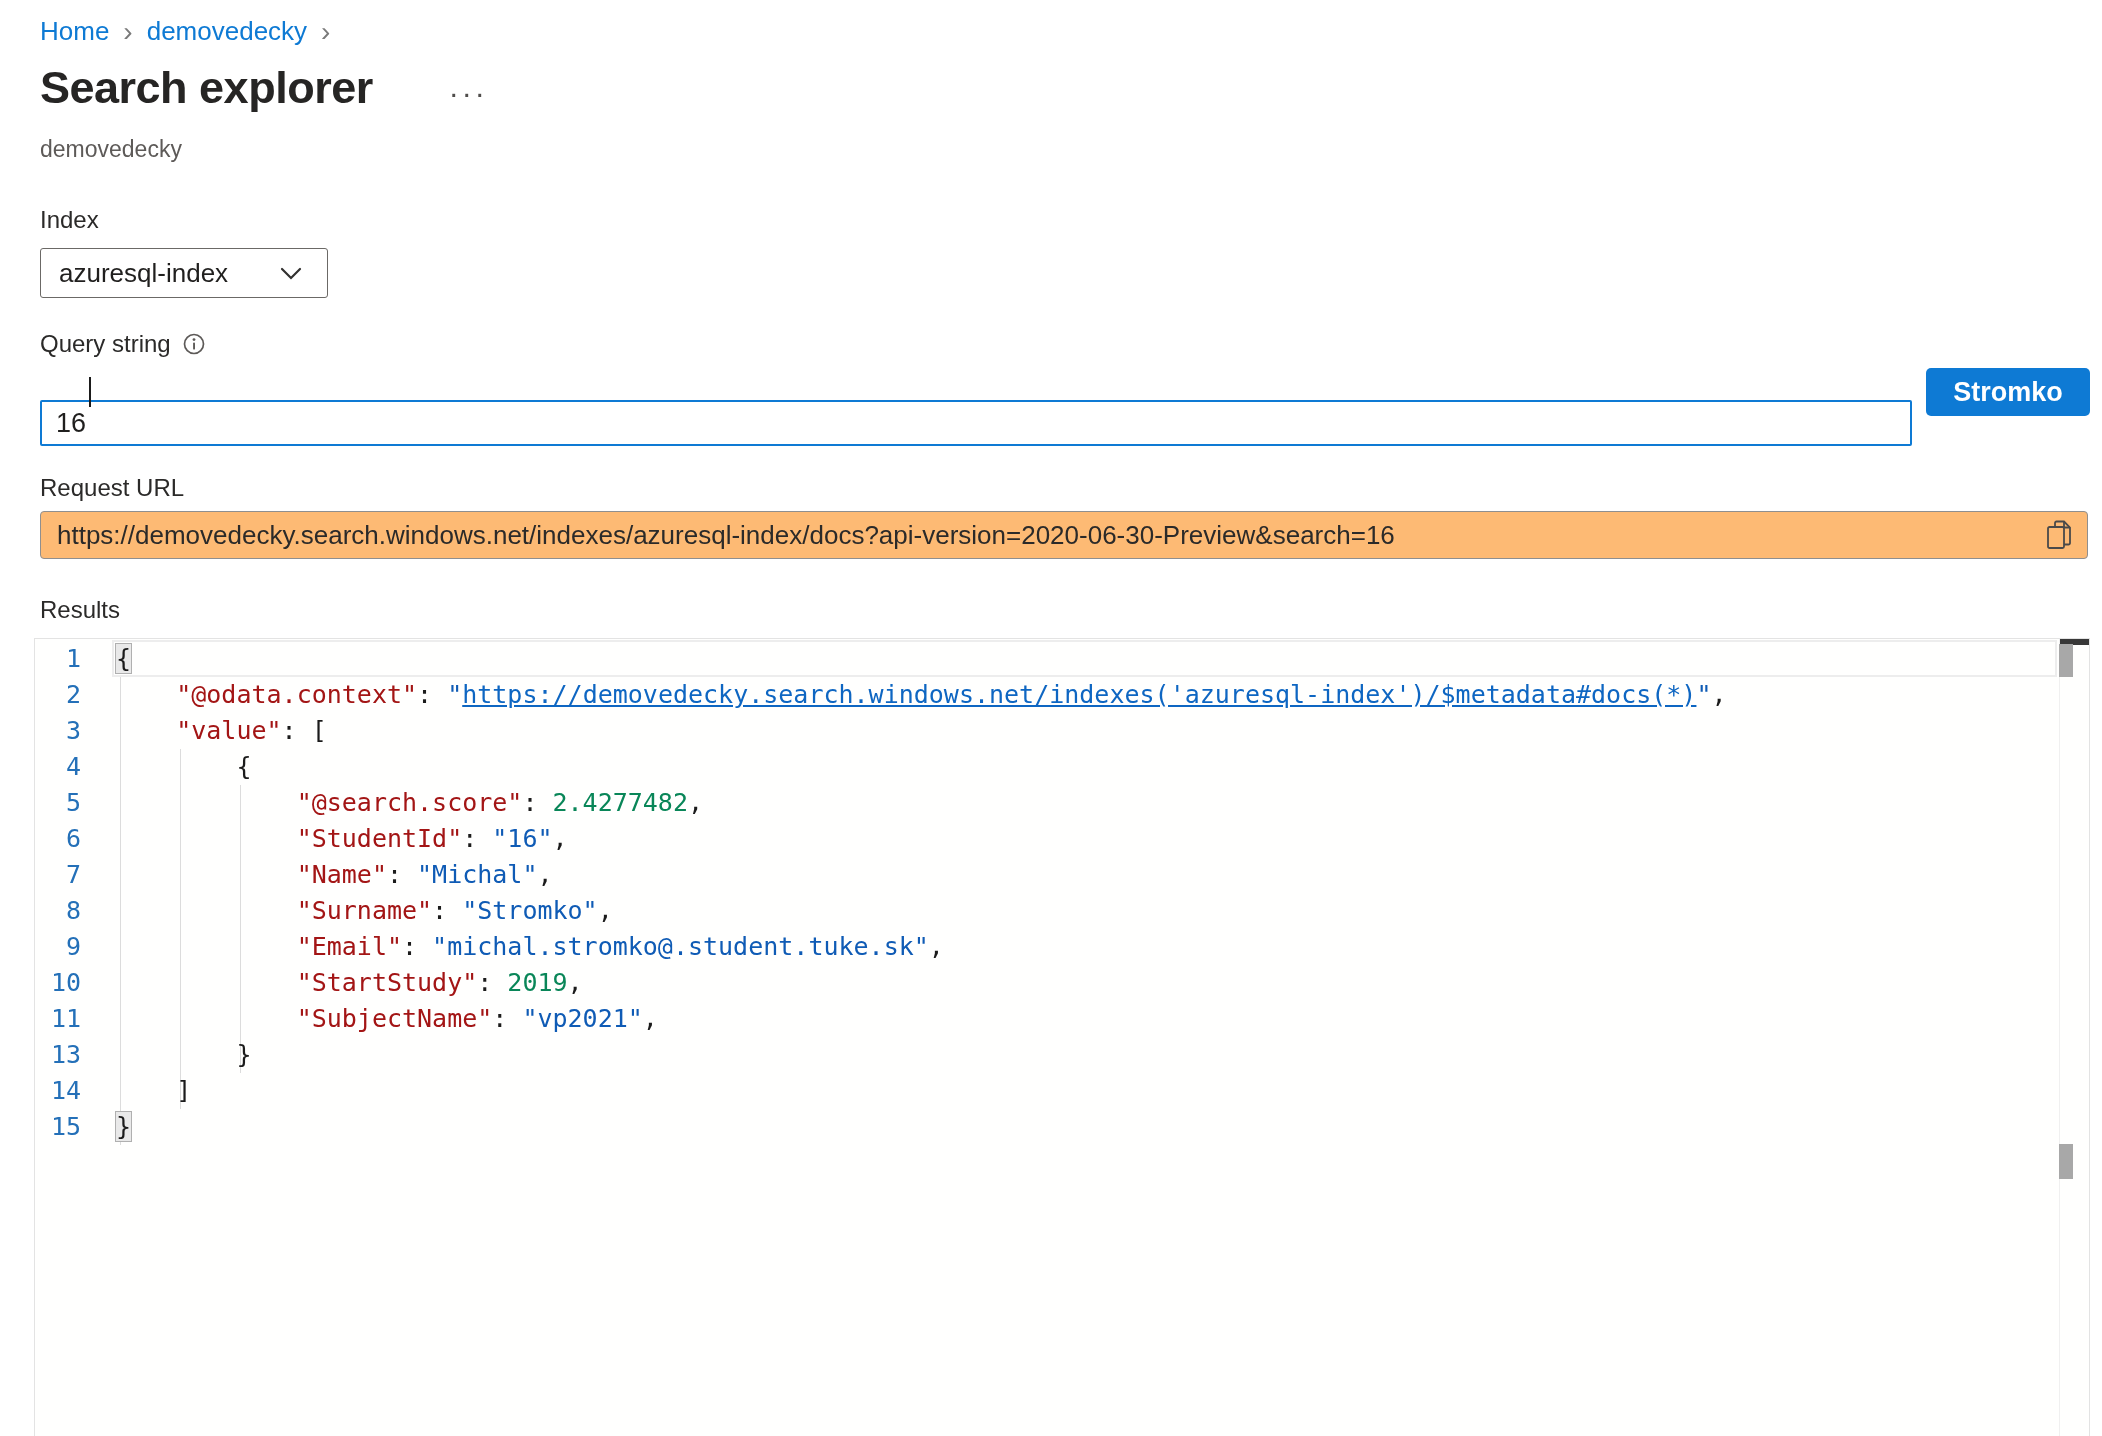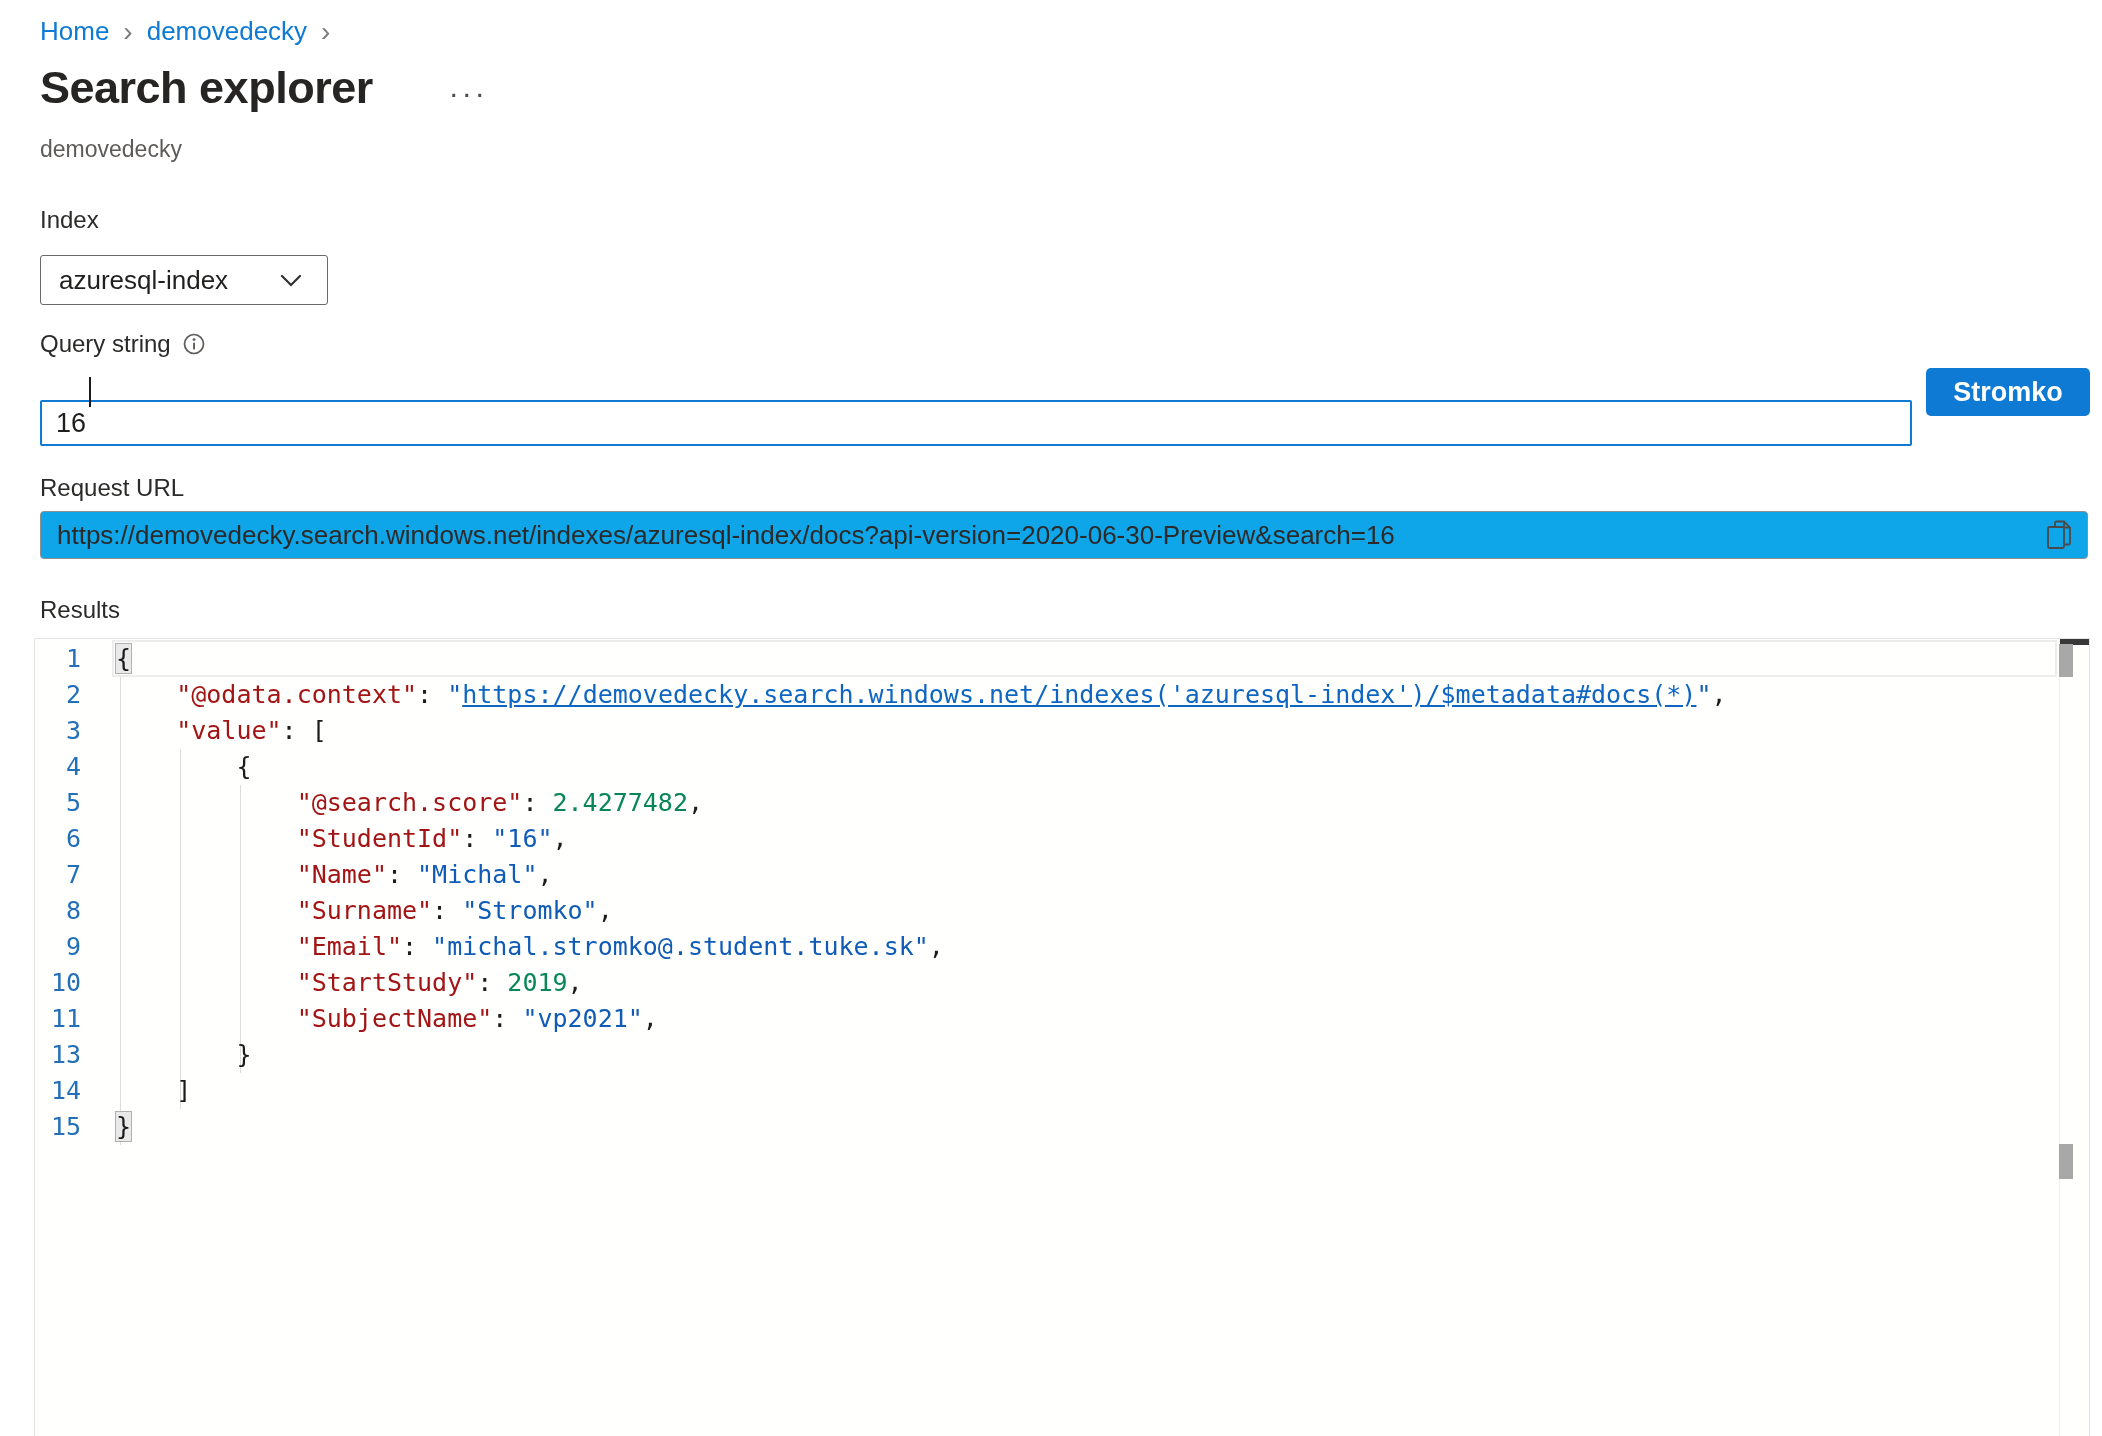--- a/index.html
+++ b/index.html
@@ -15,39 +15,39 @@
   
   .title-row { position:absolute; top:62px; left:40px; display:flex; align-items:center; gap:76px; }
   .page-title { font-size:45px; font-weight:700; color:#262524; letter-spacing:-0.5px; }
   .more-btn { font-size:30px; color:#4f4d4b; letter-spacing:3px; cursor:pointer; padding-top:10px; }
   .subtitle { position:absolute; top:136px; left:40px; font-size:23px; color:#5d5a58; }
 
   
   .field-label { font-size:24px; color:#2b2a29; }
   .index-group { position:absolute; top:206px; left:40px; }
   .api-group   { position:absolute; top:206px; left:344px; }
-  .dropdown { margin-top:21px; width:288px; height:50px; border:1px solid #6b6966; border-radius:3px;
+  .dropdown { margin-top:14px; width:288px; height:50px; border:1px solid #6b6966; border-radius:3px;
     background:#fff; display:flex; align-items:center; justify-content:space-between;
     padding:0 24px 0 18px; font-size:26px; color:#201f1e; cursor:pointer; }
   .api-group .dropdown { width:286px; }
 
   
   .qlabel-row { position:absolute; top:330px; left:40px; display:flex; align-items:center; gap:11px; }
   .query-wrap { position:absolute; top:369px; left:40px; width:1872px; }
   .query-input { width:100%; height:46px; border:2px solid var(--accent); border-radius:2px;
     font-size:27px; font-family:"Liberation Sans",sans-serif; color:#201f1e; padding:0 14px; outline:none;margin-top:31px; }
   .caret { position:absolute; left:49px; top:8px; width:2px; height:30px; background:#1b1b1b; }
   .search-btn { position:absolute; top:368px; left:1926px; width:164px; height:48px;
     background:var(--accent); color:#fff; border:none; border-radius:5px;
     font-size:27px; font-weight:700; font-family:"Liberation Sans",sans-serif; cursor:pointer; }
 
   
   .requrl-label { position:absolute; top:474px; left:40px; }
   .url-field { position:absolute; top:511px; left:40px; width:2048px; height:48px;
-    background:#0ea5e9; border:1px solid #8f8f8f; border-radius:4px;
+    background:#fdba74; border:1px solid #8f8f8f; border-radius:4px;
     display:flex; align-items:center; justify-content:space-between; padding:0 14px 0 16px; }
   .url-text { font-size:26px; color:#2b2a29; white-space:nowrap; overflow:hidden; }
   .copy-btn { cursor:pointer; display:flex; align-items:center; }
 
   .results-label { position:absolute; top:596px; left:40px; }
 
   
   .editor { position:absolute; top:638px; left:34px; width:2056px; height:798px;
     border:1px solid #e3e3e3; border-bottom:none; background:#fffffe; overflow:hidden; cursor:text; }
   .code-lines { position:absolute; inset:0; padding-top:2px;

